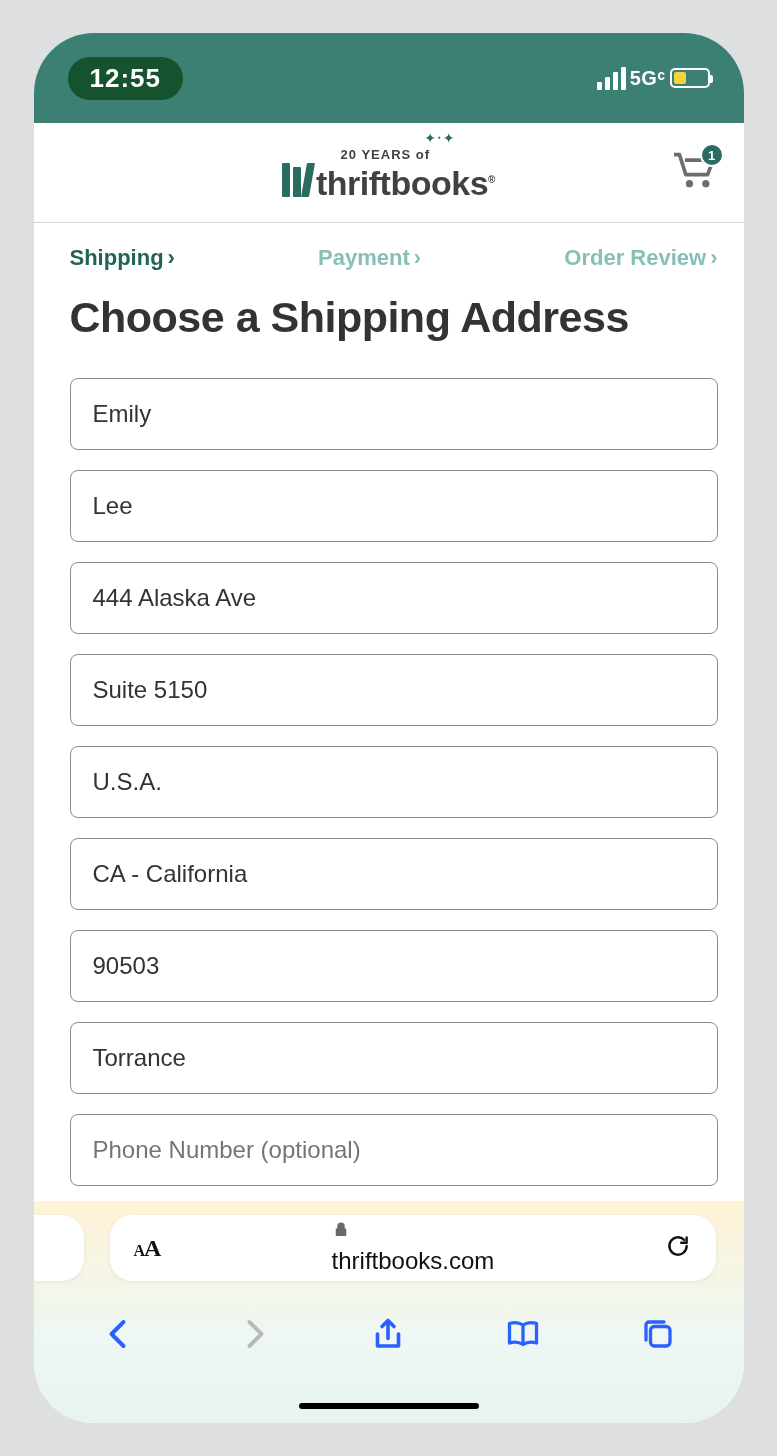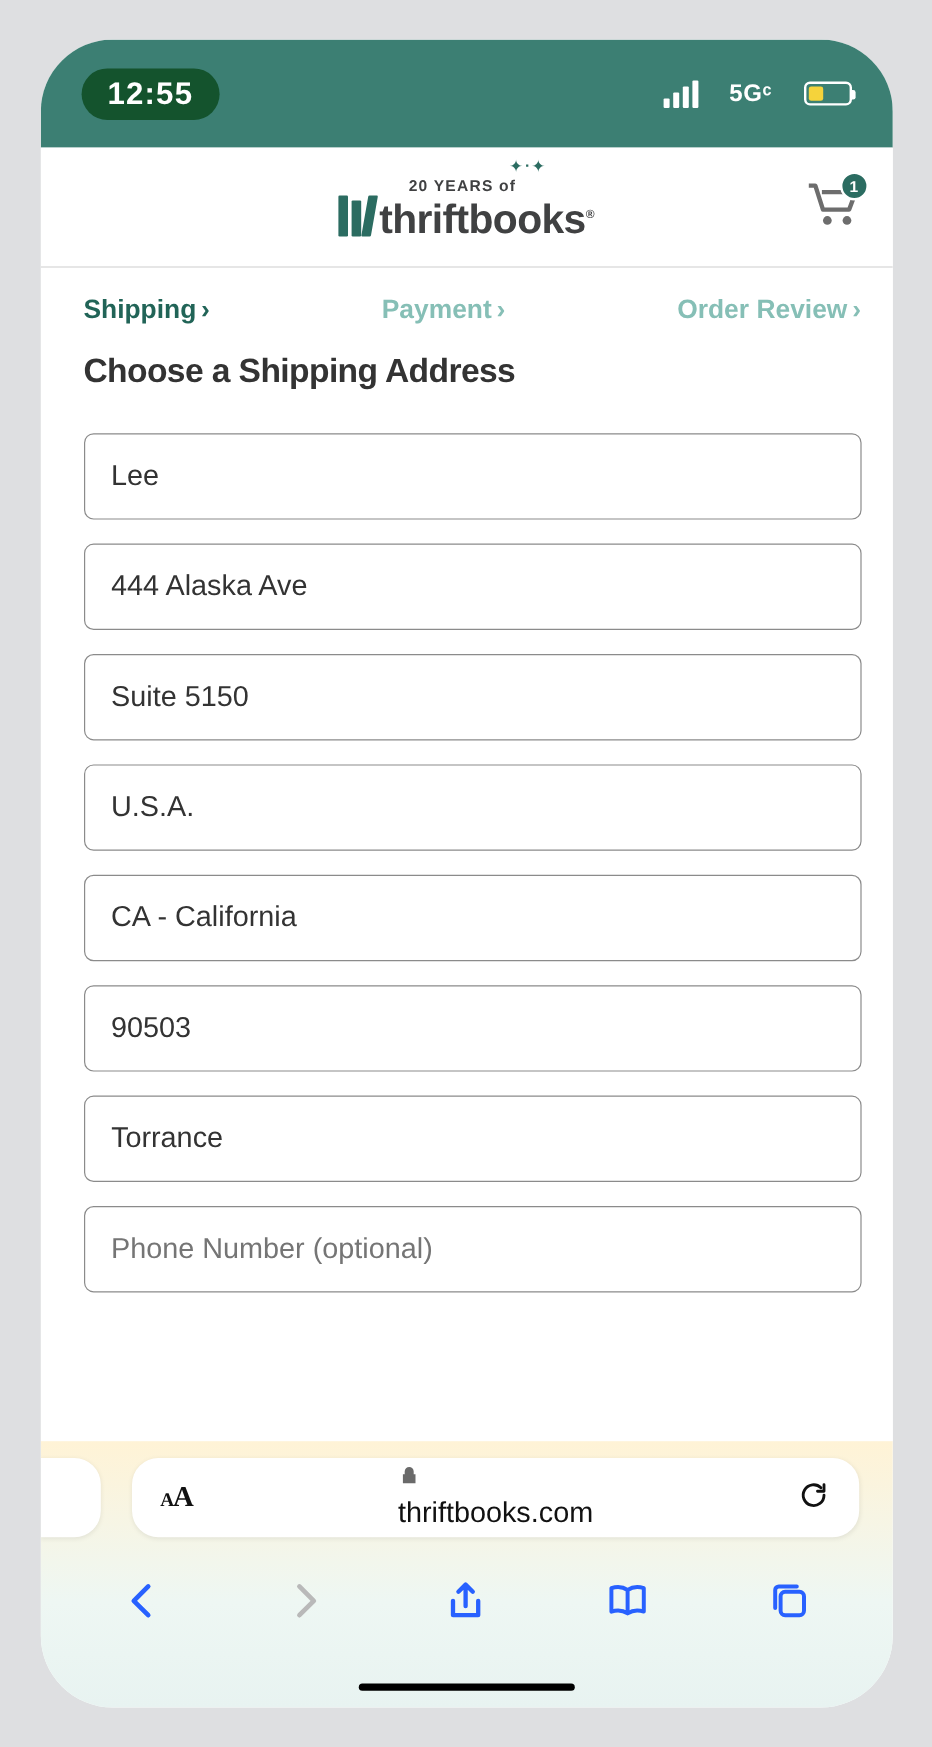--- a/index.html
+++ b/index.html
@@ -31,21 +31,21 @@
     background: #14532d;
     color: #fff;
     font-weight: 600;
     font-size: 26px;
     padding: 6px 22px;
     border-radius: 30px;
     display: inline-flex;
     align-items: center;
     letter-spacing: 1px;
   }
-  .status-right { display: flex; align-items: center; gap: 26px; }
+  .status-right { display: flex; align-items: center; gap: 4px; }
   .signal-bars { display: inline-flex; align-items: flex-end; gap: 3px; }
   .signal-bars span { width: 5px; background: #fff; border-radius: 1px; display: block; }
   .signal-bars span:nth-child(1){height:8px;}
   .signal-bars span:nth-child(2){height:13px;}
   .signal-bars span:nth-child(3){height:18px;}
   .signal-bars span:nth-child(4){height:23px;}
   .net-label { font-size:20px; font-weight:600; letter-spacing:0.5px;}
   .battery { width: 40px; height: 20px; border: 2px solid #fff; border-radius: 5px; position:relative; display:flex; align-items:center; padding:2px; }
   .battery::after { content:""; position:absolute; right:-5px; top:5px; width:3px; height:8px; background:#fff; border-radius:0 2px 2px 0;}
   .battery .level { width:40%; height:100%; background:#f5d33b; border-radius:2px; }
@@ -80,21 +80,21 @@
     display:flex; align-items:center; justify-content:center;
     font-size:13px; font-weight:700; border:2px solid #fff;
   }
 
   
   .page-content { flex:1; overflow:hidden; padding: 22px 26px 0 36px; background:#fff; }
   .breadcrumbs { display:flex; justify-content:space-between; align-items:center; margin-bottom:22px;}
   .crumb { font-size:22px; font-weight:800; display:inline-flex; align-items:center; gap:4px; color:#86bfb6;}
   .crumb.active { color:#216457; }
   .chevron { font-weight:900; }
-  .page-title { font-size:28px; font-weight:800; color:#333; margin-bottom:36px; letter-spacing:-0.5px;}
+  .page-title { font-size:43px; font-weight:800; color:#333; margin-bottom:36px; letter-spacing:-0.5px;}
 
   .form-fields { display:flex; flex-direction:column; gap:20px; }
   .field {
     width:100%;
     height:72px;
     border:1.5px solid #8b8b8b;
     border-radius:8px;
     padding: 0 22px;
     font-size:24px;
     color:#333;
@@ -214,20 +214,21 @@
       </span>
       <span class="crumb">
         <span>Order Review</span>
         <span class="chevron">›</span>
       </span>
     </div>
 
     <h1 class="page-title">Choose a Shipping Address</h1>
 
     <div class="form-fields">
+      <input class="field" value="Emily" style="">
       <input class="field" value="Lee" style="">
       <input class="field" value="444 Alaska Ave" style="">
       <input class="field" value="Suite 5150" style="">
       <input class="field" value="U.S.A." style="">
       <input class="field" value="CA - California" style="">
       <input class="field" value="90503" style="">
       <input class="field" value="Torrance" style="">
       <input class="field placeholder-only" placeholder="Phone Number (optional)" style="">
     </div>
   </div>

